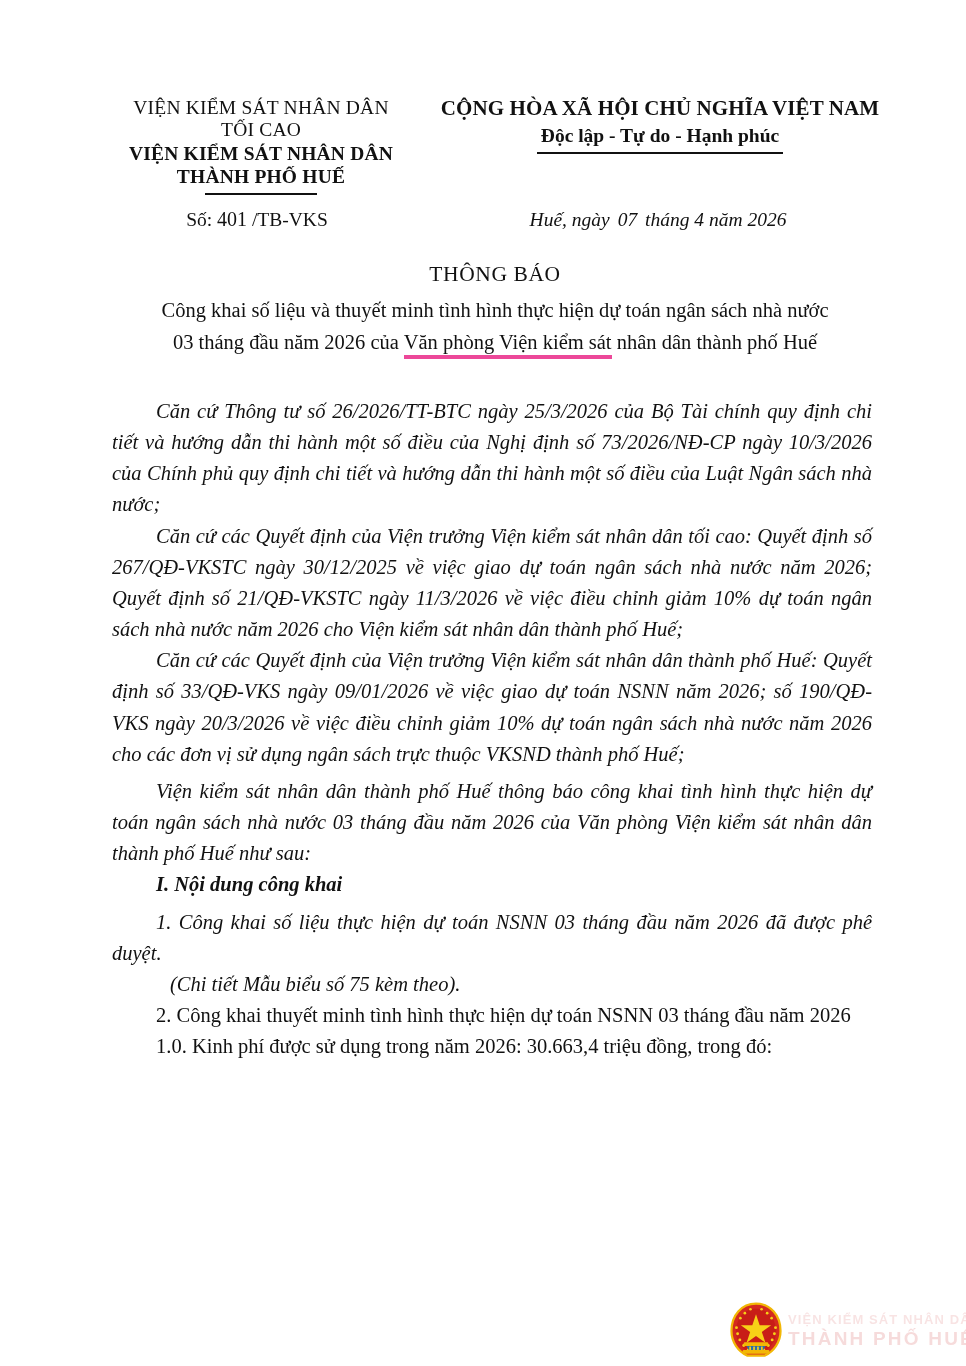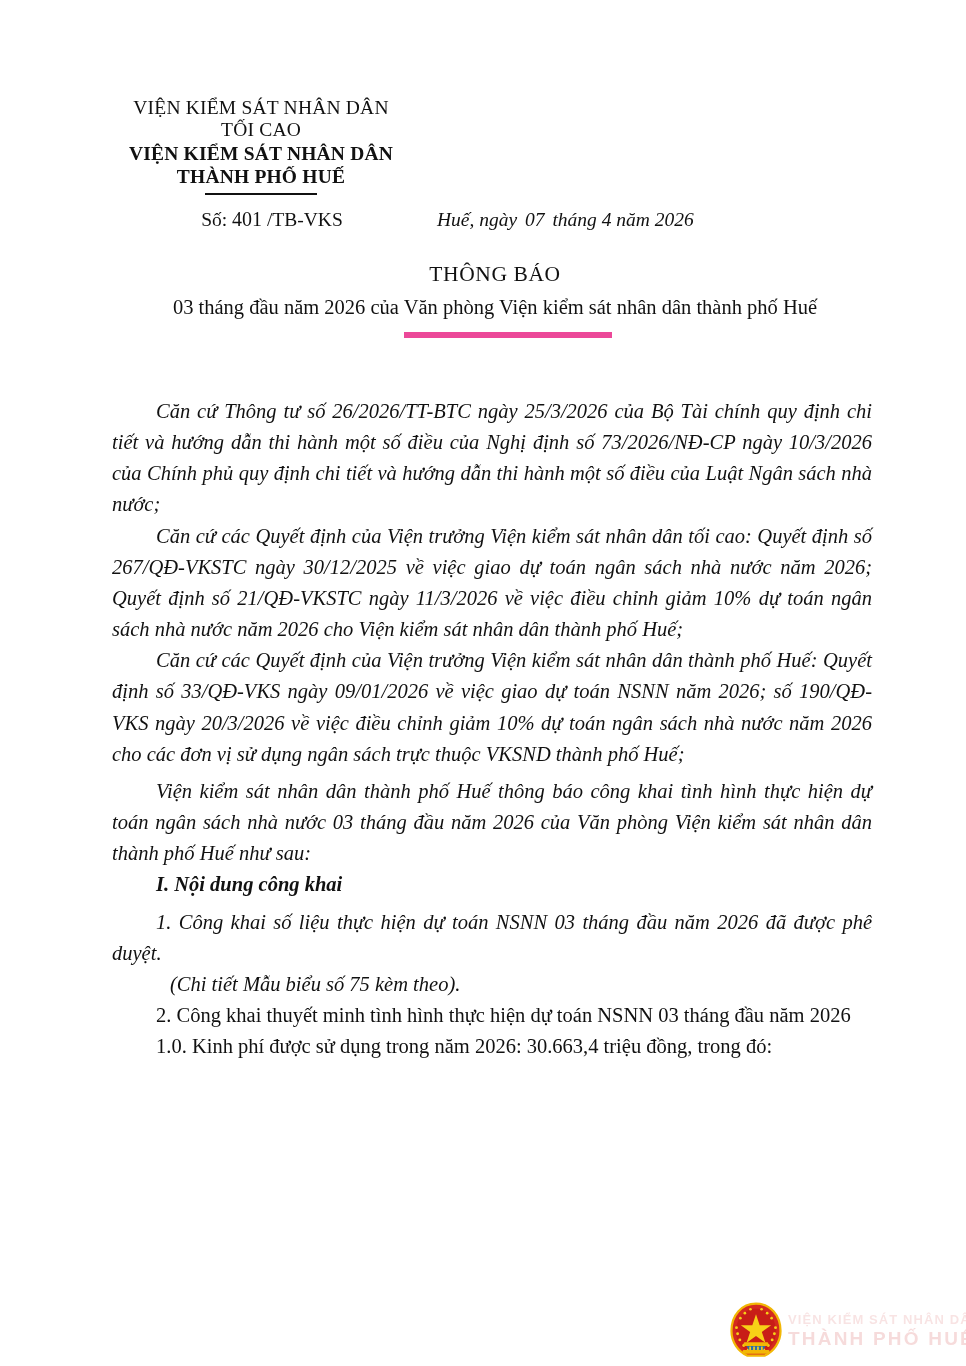--- a/index.html
+++ b/index.html
@@ -82,35 +82,35 @@
     width: 246px;
     height: 2px;
     background: #111111;
     margin: 5px auto 0 auto;
   }
 
   
   .numrow {
     position: absolute;
     top: 208px;
-    left: 107px;
+    left: 92px;
     right: 72px;
     display: flex;
     align-items: baseline;
   }
   .numblock {
     width: 330px;
     text-align: center;
     font-size: 19.5px;
     white-space: nowrap;
   }
   .num-value { font-size: 20px; }
   .daterow {
     flex: 1;
-    text-align: left;
+    text-align: center;
     font-size: 19.5px;
     font-style: italic;
     white-space: nowrap;
   }
   .date-day { padding: 0 3px; }
 
   
   .titleblock {
     position: absolute;
     top: 262px;
@@ -127,22 +127,22 @@
     font-size: 20.5px;
     margin-top: 12px;
     white-space: nowrap;
   }
   .subtitle-2 {
     font-size: 20.5px;
     margin-top: 9px;
     white-space: nowrap;
   }
   .uline {
-    border-bottom: 6px solid #ec4899;
-    padding-bottom: 14px;
+    border-bottom: 4px solid #ec4899;
+    padding-bottom: 2px;
   }
 
   
   .body {
     position: absolute;
     top: 396px;
     left: 112px;
     width: 760px;
   }
   p.para {
@@ -208,37 +208,43 @@
 <div class="page">
 
   <div class="letterhead">
     <div class="lh-left">
       <div class="org-line-1">VIỆN KIỂM SÁT NHÂN DÂN</div>
       <div class="org-line-2">TỐI CAO</div>
       <div class="org-line-3">VIỆN KIỂM SÁT NHÂN DÂN</div>
       <div class="org-line-4">THÀNH PHỐ HUẾ</div>
       <div class="rule-short"></div>
     </div>
+    <div class="lh-right">
+      <div class="nation-line-1">CỘNG HÒA XÃ HỘI CHỦ NGHĨA VIỆT NAM</div>
+      <div class="nation-line-2">Độc lập - Tự do - Hạnh phúc</div>
+      <div class="rule-long"></div>
+    </div>
   </div>
 
   <div class="numrow">
     <div class="numblock">
       <span>Số:</span>
       <span class="num-value">401</span>
       <span>/TB-VKS</span>
     </div>
     <div class="daterow">
       <span>Huế, ngày</span>
       <span class="date-day">07</span>
       <span>tháng 4 năm 2026</span>
     </div>
   </div>
 
   <div class="titleblock">
     <div class="doc-title">THÔNG BÁO</div>
+    <div class="subtitle-1">Công khai số liệu và thuyết minh tình hình thực hiện dự toán ngân sách nhà nước</div>
     <div class="subtitle-2">
       <span>03 tháng đầu năm 2026 của </span><span class="uline">Văn phòng Viện kiểm sát</span><span> nhân dân thành phố Huế</span>
     </div>
   </div>
 
   <div class="body">
     <p class="para italic gap">Căn cứ Thông tư số 26/2026/TT-BTC ngày 25/3/2026 của Bộ Tài chính quy định chi tiết và hướng dẫn thi hành một số điều của Nghị định số 73/2026/NĐ-CP ngày 10/3/2026 của Chính phủ quy định chi tiết và hướng dẫn thi hành một số điều của Luật Ngân sách nhà nước;</p>
     <p class="para italic gap">Căn cứ các Quyết định của Viện trưởng Viện kiểm sát nhân dân tối cao: Quyết định số 267/QĐ-VKSTC ngày 30/12/2025 về việc giao dự toán ngân sách nhà nước năm 2026; Quyết định số 21/QĐ-VKSTC ngày 11/3/2026 về việc điều chỉnh giảm 10% dự toán ngân sách nhà nước năm 2026 cho Viện kiểm sát nhân dân thành phố Huế;</p>
     <p class="para italic gap">Căn cứ các Quyết định của Viện trưởng Viện kiểm sát nhân dân thành phố Huế: Quyết định số 33/QĐ-VKS ngày 09/01/2026 về việc giao dự toán NSNN năm 2026; số 190/QĐ-VKS ngày 20/3/2026 về việc điều chỉnh giảm 10% dự toán ngân sách nhà nước năm 2026 cho các đơn vị sử dụng ngân sách trực thuộc VKSND thành phố Huế;</p>
     <p class="para gap-sm">Viện kiểm sát nhân dân thành phố Huế thông báo công khai tình hình thực hiện dự toán ngân sách nhà nước 03 tháng đầu năm 2026 của Văn phòng Viện kiểm sát nhân dân thành phố Huế như sau:</p>

